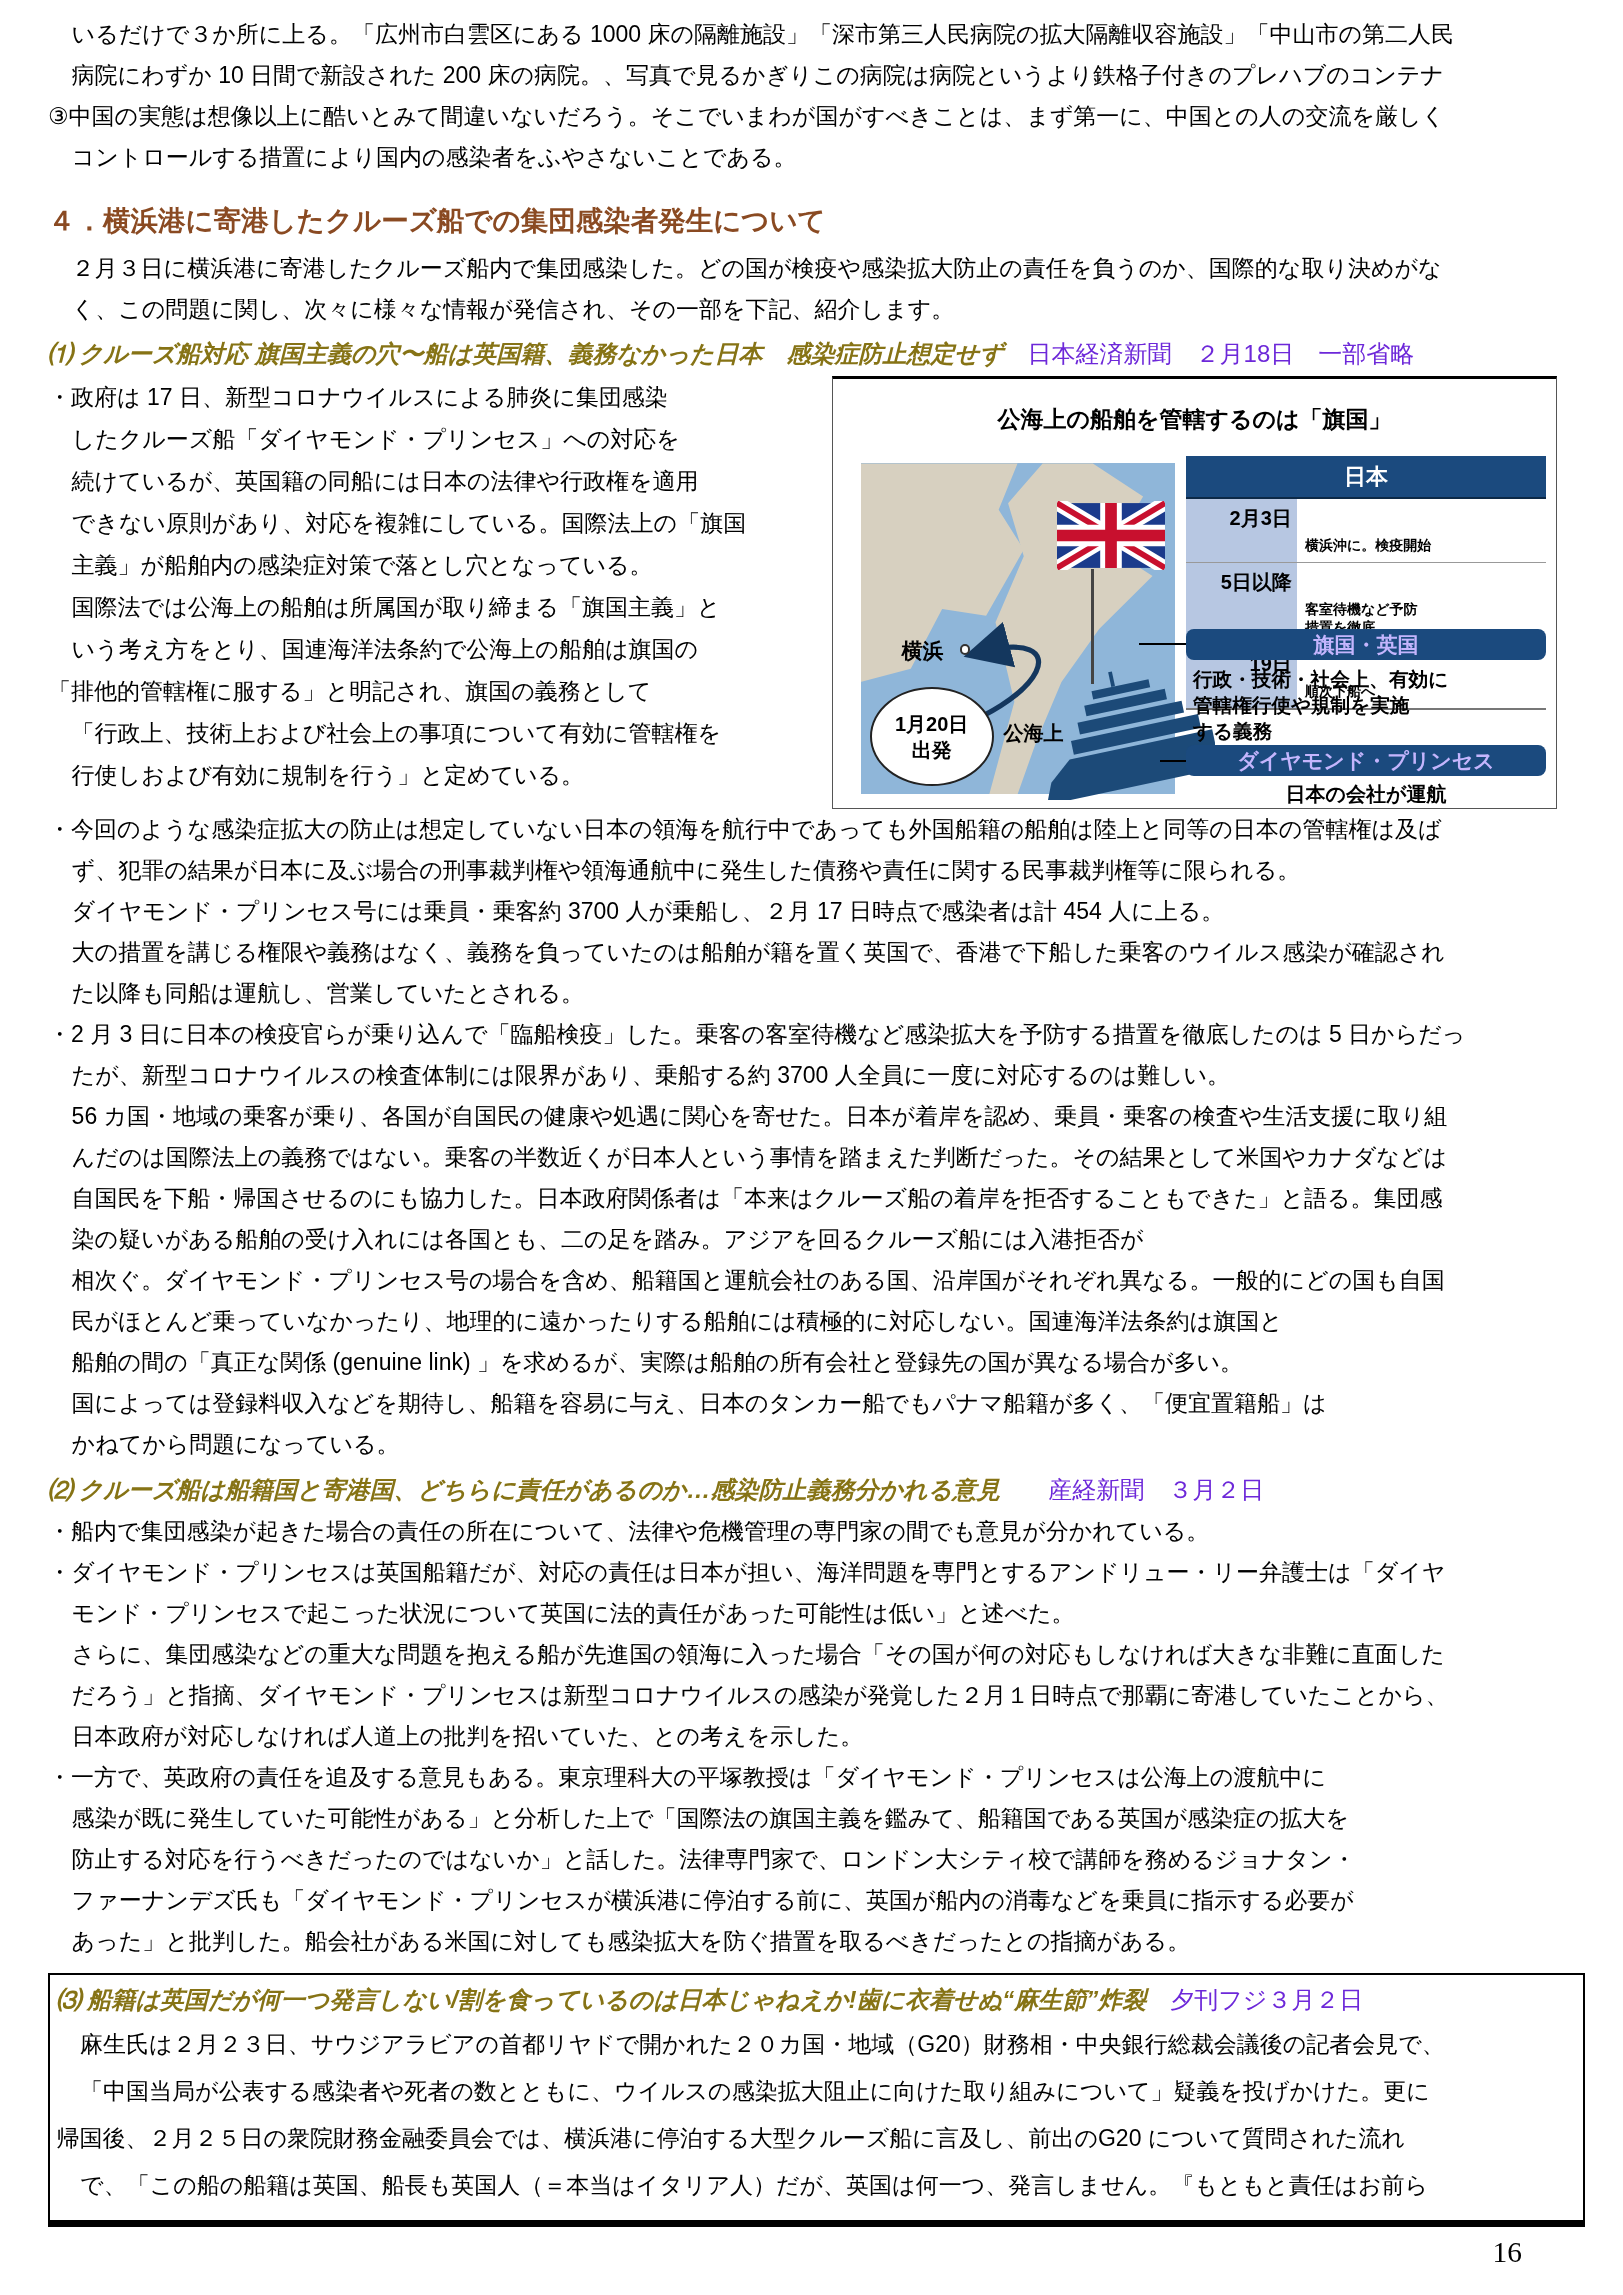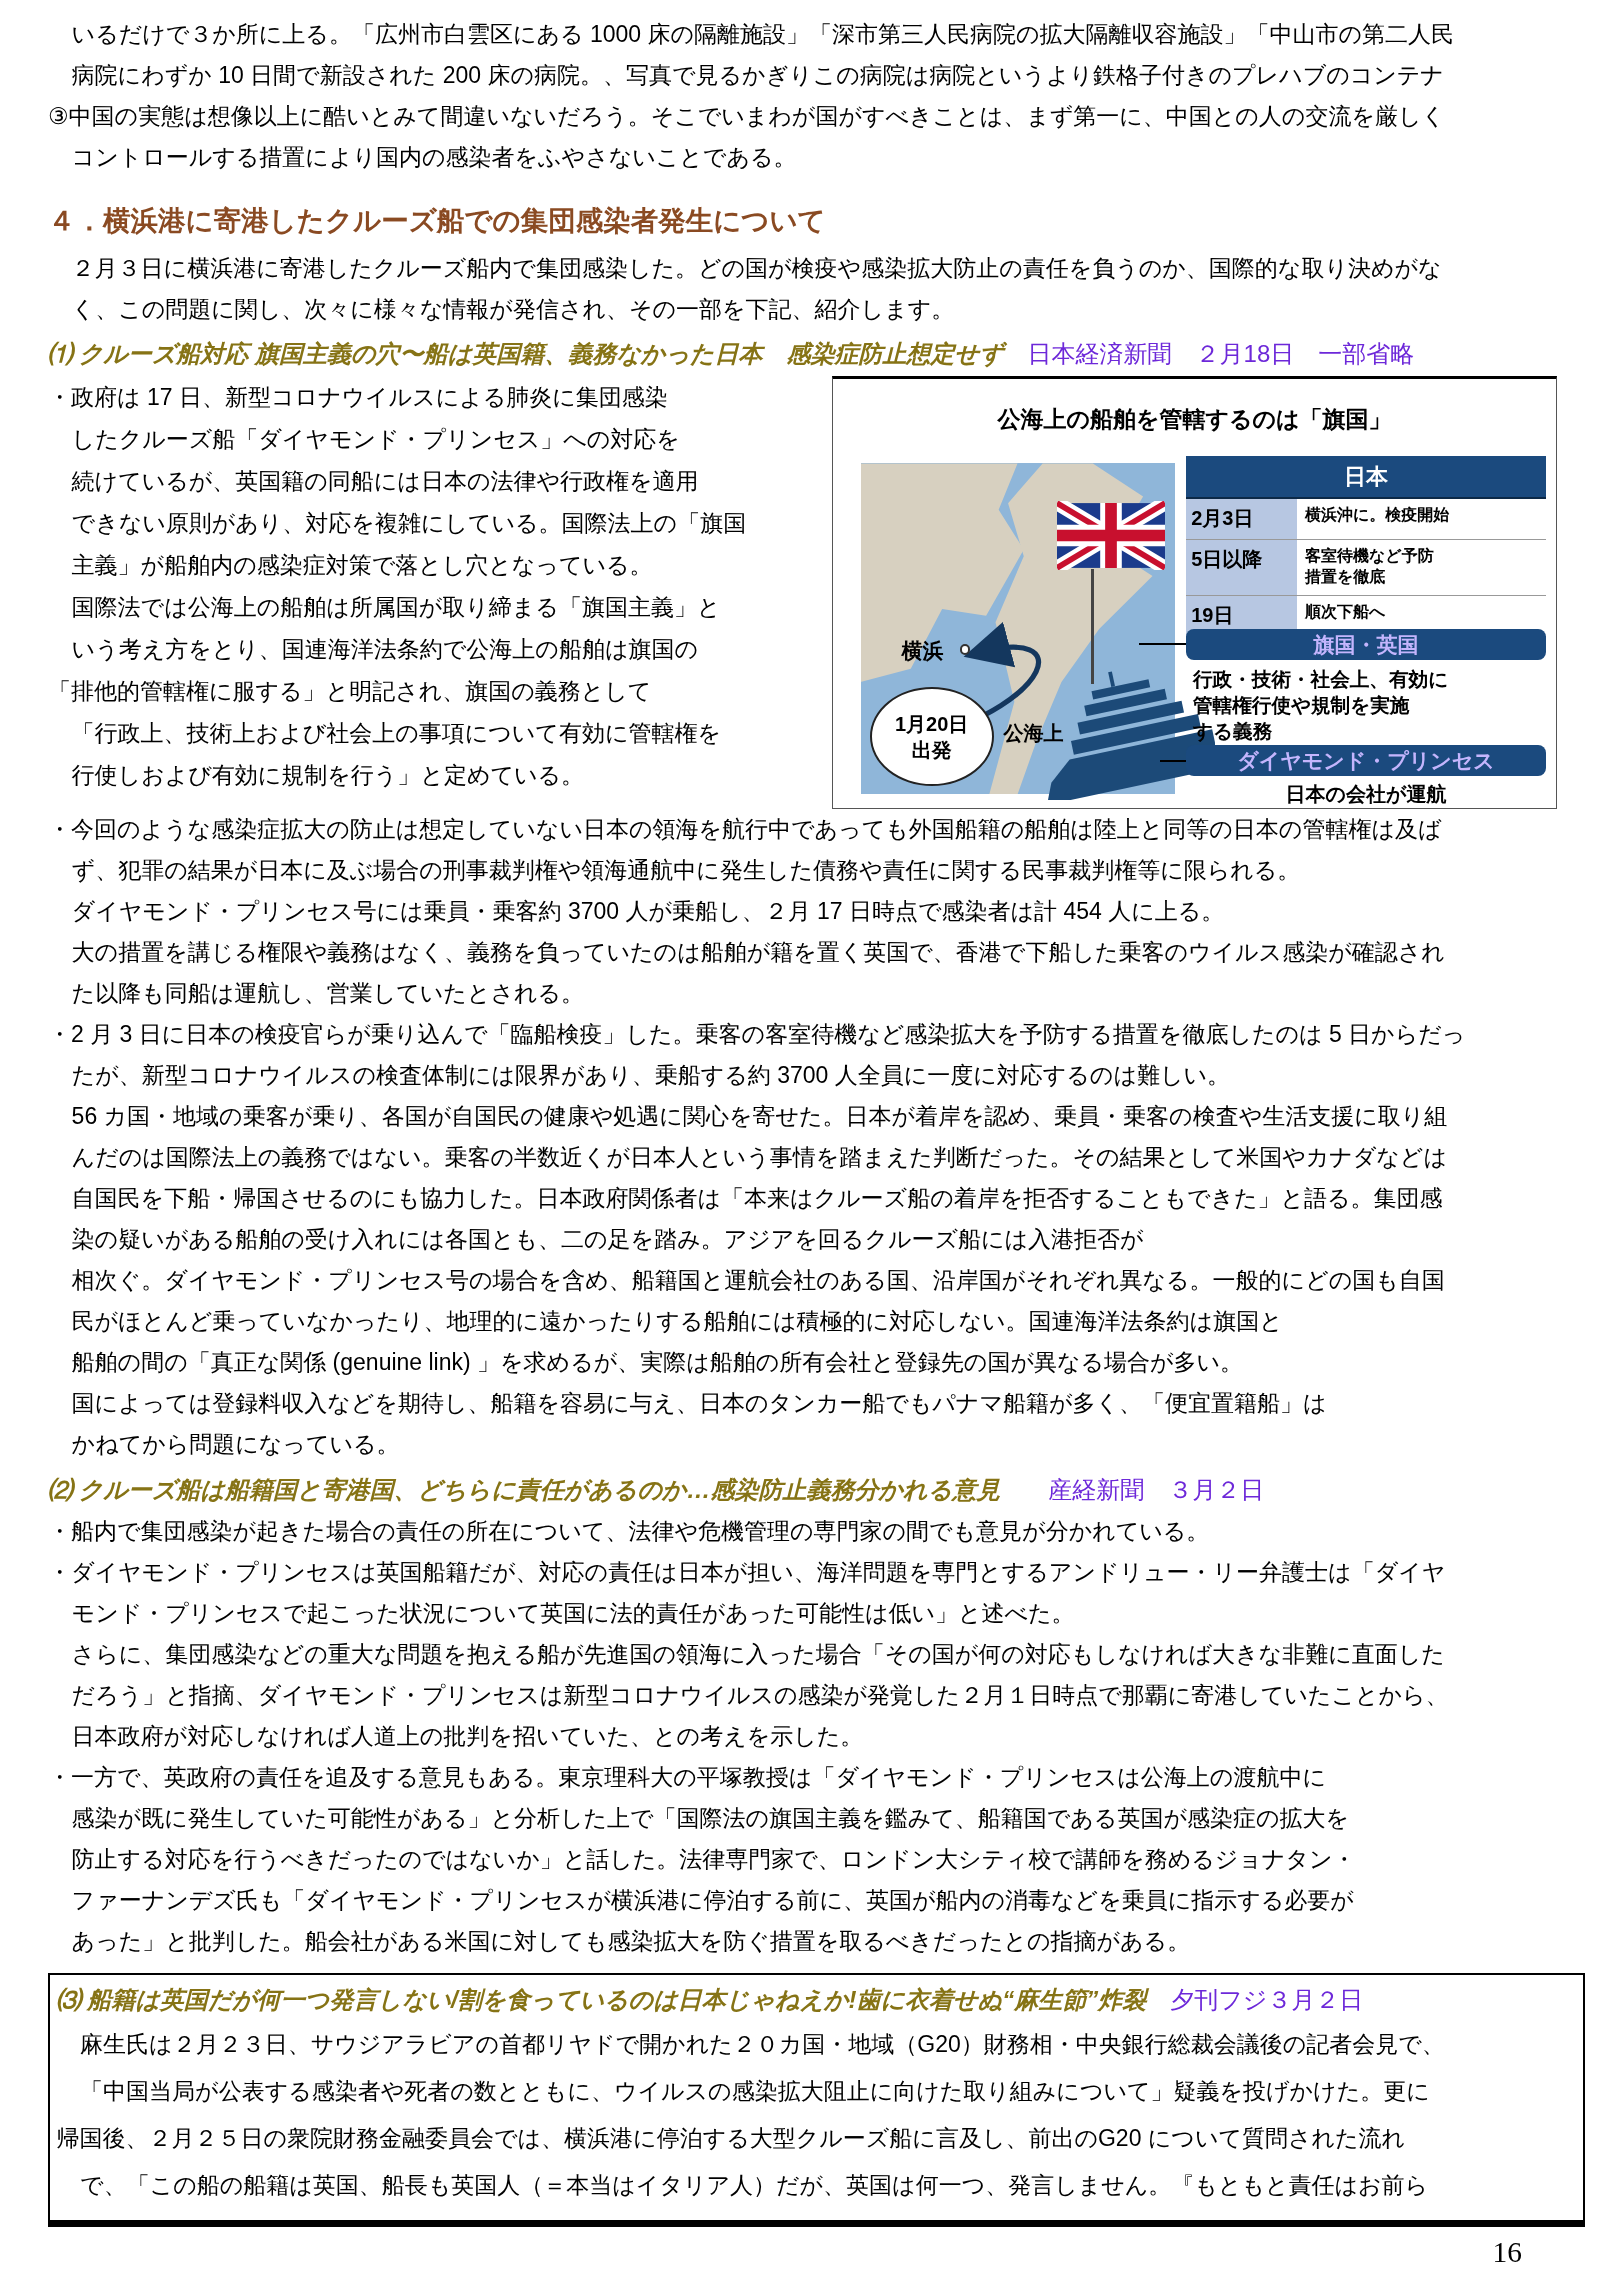--- a/index.html
+++ b/index.html
@@ -58,22 +58,22 @@
   .flag { position:absolute; left:196px; top:38px; width:108px; height:69px; }
   .flagpole { position:absolute; left:230px; top:106px; width:3.3px; height:115px; background:#444; }
   .ship { position:absolute; left:164px; top:193px; width:190px; height:144px; }
 
   .jtable { position:absolute; left:353px; top:77px; width:360px; border-bottom:2px solid #777; }
   .jtable-header { background: var(--navy,#1b4a7e); color:#fff; font-weight:bold;
     text-align:center; font-size:22px; padding:5.2px 0; border-bottom:2.6px solid #0c2947; }
   .jrow { display:flex; border-top:1.3px solid #999; }
   .jrow:first-of-type { border-top:none; }
   .jrow .jdate { width:111px; background: var(--cell_blue,#b7c7e2); font-size:20px; font-weight:bold;
-    padding:6.5px 5.2px; flex:none; white-space:pre-line; }
-  .jrow .jdesc { flex:1; font-size:16px; font-weight:bold; padding:6.5px 2.6px 6.5px 7.9px; white-space:pre-line; }
+    padding:6.5px 5.2px; text-align:right; flex:none; white-space:pre-line; }
+  .jrow .jdesc { flex:1; font-size:14px; font-weight:bold; padding:6.5px 2.6px 6.5px 7.9px; white-space:pre-line;margin-top:32px; }
 
   .navybar { position:absolute; left:353px; width:360px; height:31px;
     background: var(--navy,#1b4a7e); color:#c4b5fd; font-weight:bold; font-size:21px;
     border-radius:7.9px; display:flex; align-items:center; justify-content:center; }
   .ukbar { top:250px; }
   .uktext { position:absolute; left:360px; top:287px; width:353px;
     font-size:19.6px; font-weight:bold; line-height:26px; }
   .shipbar { top:366px; }
   .shiptext { position:absolute; left:353px; top:402px; width:360px; text-align:center;
     font-size:20px; font-weight:bold; }

